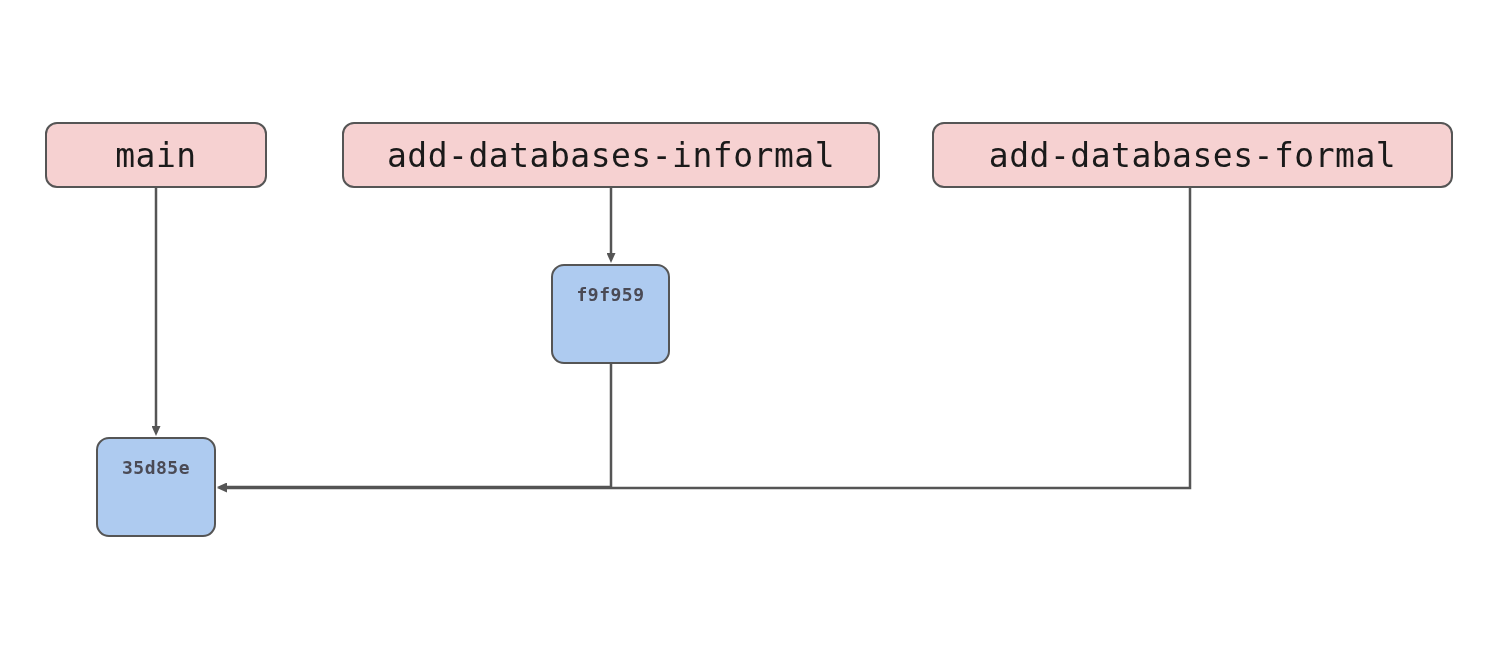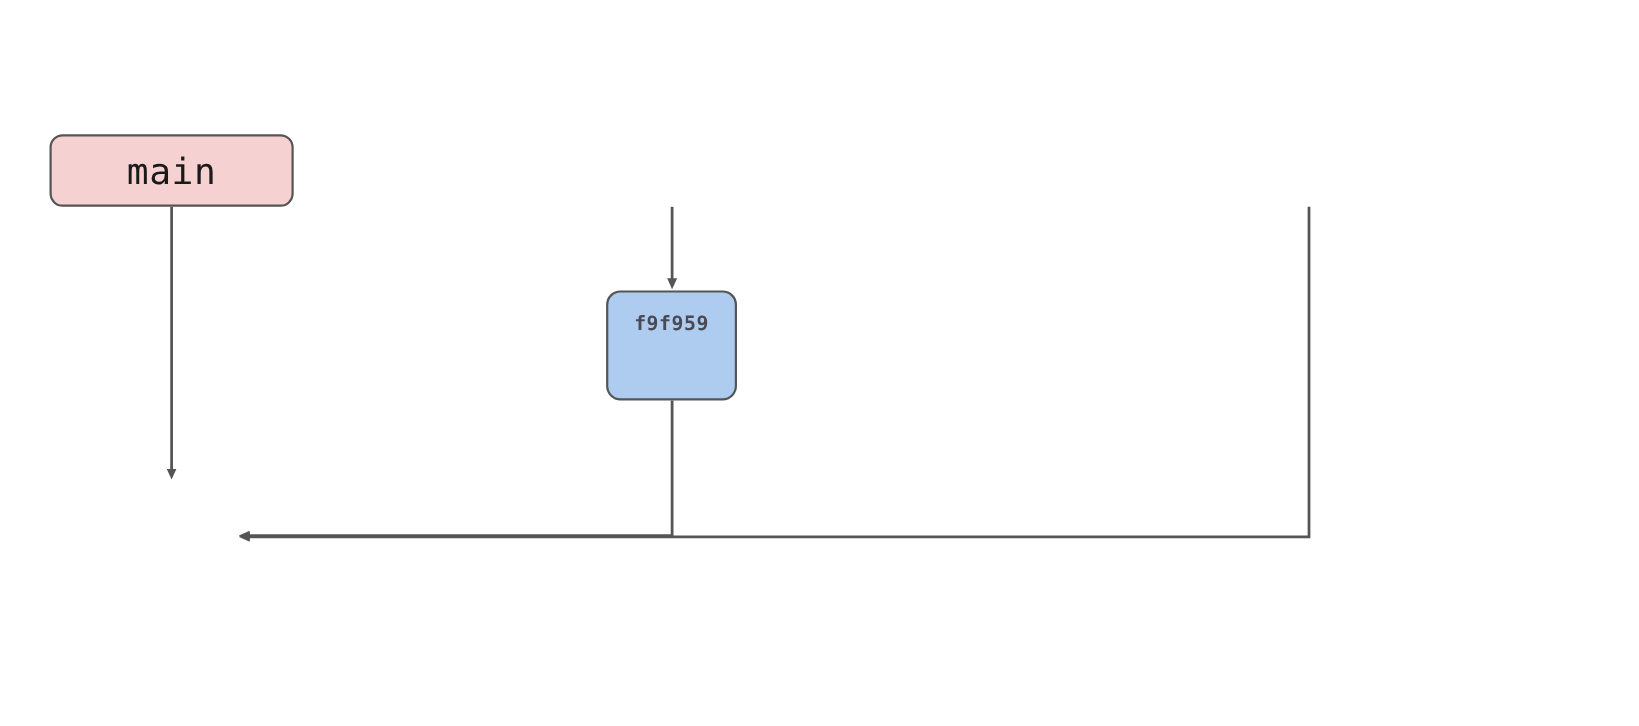--- a/index.html
+++ b/index.html
@@ -99,20 +99,29 @@
 
     <g>
       <path d="M 1190 188 L 1190 488 L 226 488" fill="none" stroke="#555555" stroke-width="2.5" marker-end="url(#arrowhead-down)"></path>
     </g>
   </svg>
 
   <div class="node node-branch" id="node-main">
     <span class="node-label">main</span>
   </div>
 
+  <div class="node node-branch" id="node-informal">
+    <span class="node-label">add-databases-informal</span>
+  </div>
 
+  <div class="node node-branch" id="node-formal">
+    <span class="node-label">add-databases-formal</span>
+  </div>
 
   <div class="node node-commit" id="node-f9f959">
     <span class="node-label">f9f959</span>
   </div>
 
+  <div class="node node-commit" id="node-35d85e">
+    <span class="node-label">35d85e</span>
+  </div>
 
 </div>
 
 </body></html>

